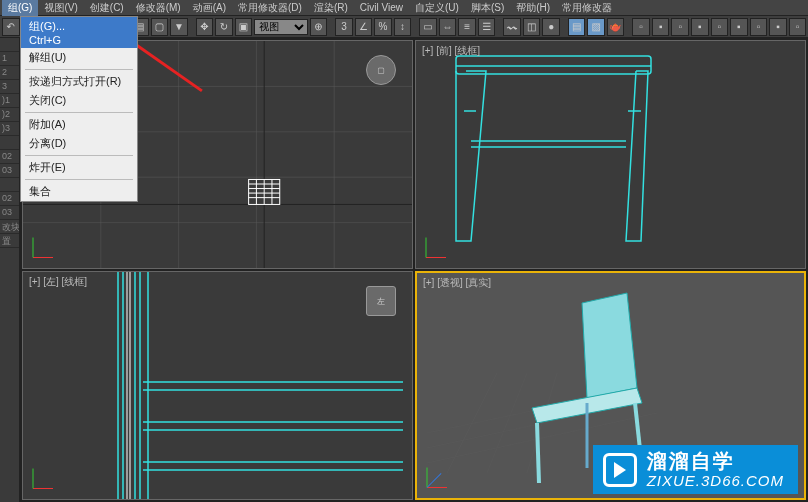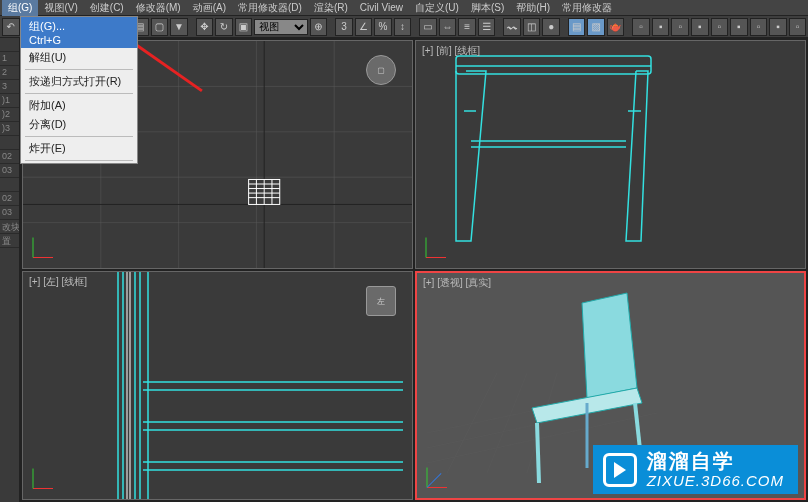--- a/index.html
+++ b/index.html
@@ -15,21 +15,21 @@
 .toolbar select { background: #888; color: #000; border: 1px solid #222; height: 16px; font-size: 10px; width: 55px; }
 
 .main { display: flex; height: calc(100% - 38px); }
 
 .sidebar { width: 20px; background: #3a3a3a; border-right: 1px solid #222; display: flex; flex-direction: column; }
 .sidebar .sitem { height: 14px; padding: 1px 2px; font-size: 9px; color: #888; border-bottom: 1px solid #2a2a2a; overflow: hidden; white-space: nowrap; }
 
 .viewports { flex: 1; display: grid; grid-template-columns: 1fr 1fr; grid-template-rows: 1fr 1fr; gap: 2px; padding: 2px; background: #222; position: relative; }
 
 .viewport { background: #4a4a4a; border: 1px solid #666; position: relative; overflow: hidden; padding-left: 32px; }
-.viewport.active { border: 2px solid #ef4444; }
+.viewport.active { border: 2px solid #eab308; }
 .viewport-label { position: absolute; top: 3px; left: 6px; font-size: 10px; color: #bbb; z-index: 5; }
 
 .vp-dark { background: #3a3a3a; }
 
 
 .axis { position: absolute; bottom: 8px; left: 8px; width: 28px; height: 28px; }
 .axis .line { position: absolute; left: 2px; bottom: 2px; height: 1px; transform-origin: left center; }
 .axis .x { width: 20px; background: #e33; }
 .axis .y { width: 20px; background: #3c3; transform: rotate(-90deg); }
 .axis .z { width: 20px; background: #37d; transform: rotate(-45deg); }
@@ -259,32 +259,38 @@
     <span>组(G)...</span>
     <span>Ctrl+G</span>
   </div>
   <div class="ditem">
       <span>解组(U)</span>
     </div>
   <div class="dsep"></div>
   <div class="ditem">
       <span>按递归方式打开(R)</span>
     </div>
+  <div class="ditem">
+      <span>关闭(C)</span>
+    </div>
   <div class="dsep"></div>
   <div class="ditem">
       <span>附加(A)</span>
     </div>
   <div class="ditem">
       <span>分离(D)</span>
     </div>
   <div class="dsep"></div>
   <div class="ditem">
       <span>炸开(E)</span>
     </div>
   <div class="dsep"></div>
+  <div class="ditem">
+      <span>集合</span>
+    </div>
 </div>
 
 <div class="arrow">
   <div class="arrow-head"></div>
   <div class="arrow-line"></div>
 </div>
 
 <div class="watermark">
   <div class="play">
       <div class="tri"></div>

